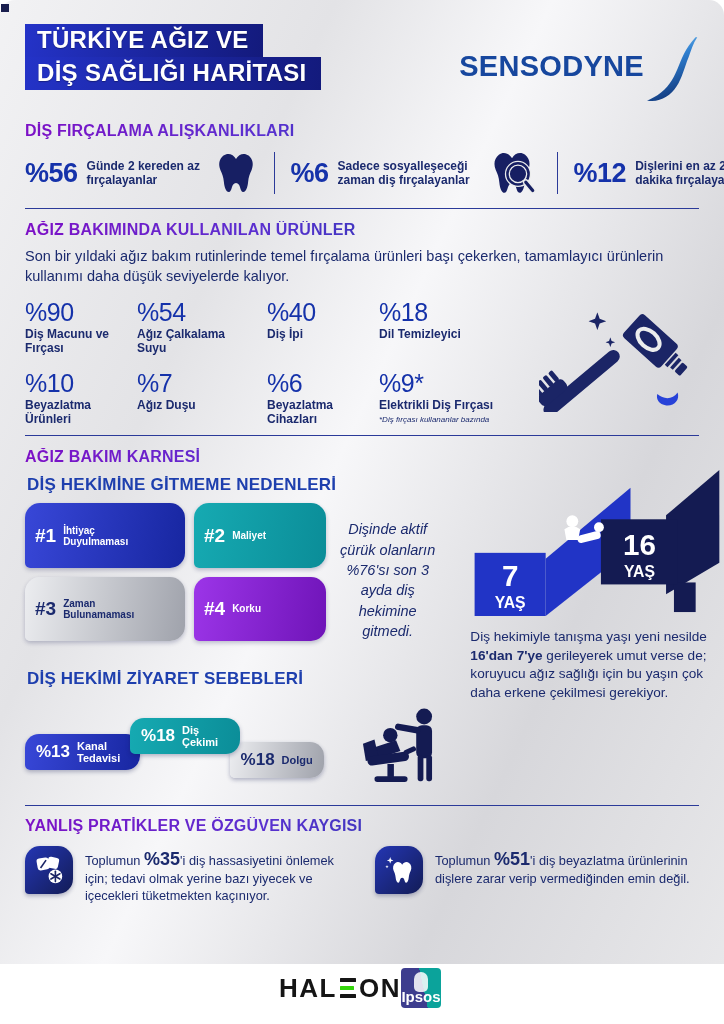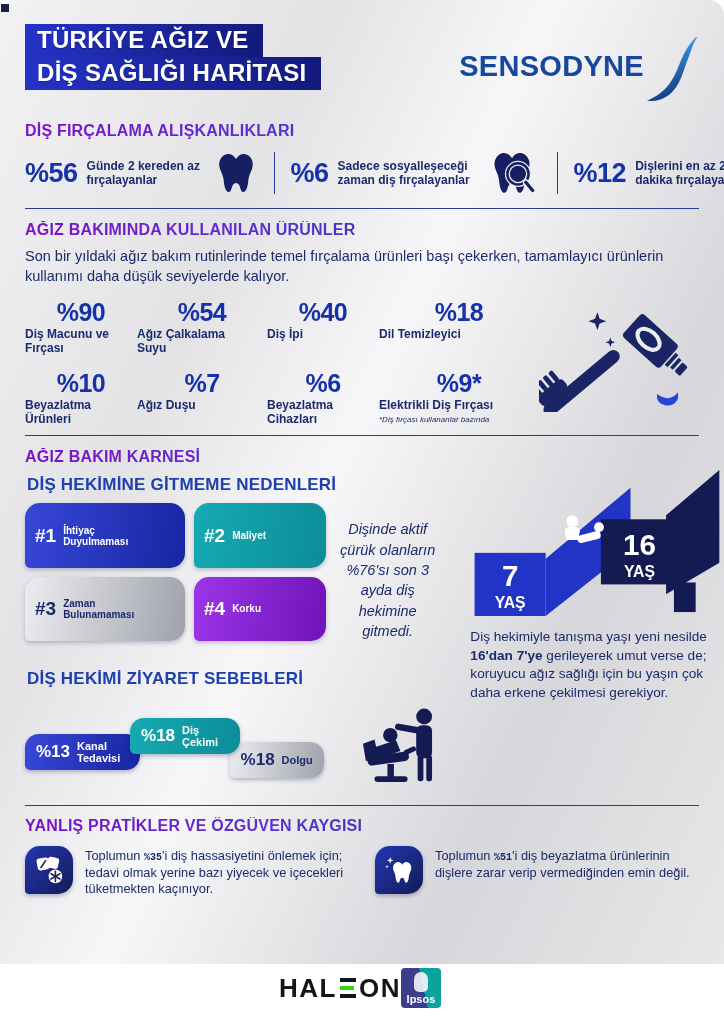--- a/index.html
+++ b/index.html
@@ -32,21 +32,21 @@
   .stat { display:flex; align-items:center; gap:9px; }
   .stat .val { font-size:27px; font-weight:800; color:#1532aa; letter-spacing:-.5px; }
   .stat .lbl { font-size:12px; font-weight:700; color:#1b2a6e; line-height:1.18; }
   .vdiv { width:0; border-left:1.6px solid #2b3a99; height:42px; margin:0 16px; }
 
   
   .sec2 { margin-top:12px; }
   .sec2 p { margin-top:8px; font-size:14.5px; line-height:1.35; color:#1b2a6e; font-weight:500; }
   .s2-row { display:flex; margin-top:12px; }
   .s2-grid { display:grid; grid-template-columns:112px 130px 112px 160px; row-gap:13px; flex:0 0 auto; }
-  .cell .val { font-size:25px; font-weight:700; color:#1532aa; letter-spacing:-.5px;text-align:center; }
+  .cell .val { font-size:25px; font-weight:400; color:#1532aa; letter-spacing:-.5px; }
   .cell .lbl { font-size:12px; font-weight:700; color:#1b2a6e; line-height:1.15; margin-top:1px; }
   .cell .fn  { font-size:8px; font-style:italic; color:#1b2a6e; margin-top:2px; }
   .s2-icon { margin-left:auto; margin-right:6px; margin-top:2px; }
 
   
   .sec3 { margin-top:12px; }
   .s3-cols { display:flex;gap:27px; }
   .s3-left { flex:1; }
   .s3-right { width:254px; flex:0 0 254px; }
   .sub-title { font-size:17px; font-weight:800; color:#1e3fae; margin:9px 0 8px 2px; letter-spacing:.2px; }
@@ -77,34 +77,34 @@
   .age-note b { font-weight:800; }
 
   
   .sec4 { margin-top:11px; }
   .s4-grid { display:grid; grid-template-columns:1fr 1fr; column-gap:26px; row-gap:13px; margin-top:11px; }
   .s4-item { display:flex; gap:12px; align-items:flex-start; }
   .icon-box { width:48px; height:48px; flex:0 0 48px; border-radius:15px 15px 15px 4px;
     background:linear-gradient(135deg,#2436b4,#131c56); display:flex; align-items:center; justify-content:center;
     box-shadow:0 2px 4px rgba(20,25,80,.3); }
   .s4-item p { font-size:12.8px; line-height:1.3; color:#1b2a6e; font-weight:500; padding-top:2px; }
-  .s4-item b { font-weight:800; font-size:10px;font-family:Liberation Mono, monospace; }
+  .s4-item b { font-weight:800; font-size:18px; }
 
   
   .footer { height:60px; background:#fff; display:flex; align-items:center; justify-content:center;
             padding:0 40px 12px 36px; }
   .haleon { display:flex; align-items:center; font-weight:900; font-size:26px; color:#151515; letter-spacing:1.5px; }
   .hal-e { display:flex; flex-direction:column; gap:3.5px; margin:0 3px; }
   .hal-e i { width:16px; height:4.6px; background:#151515; border-radius:.5px; }
   .hal-e i.green { background:#35d60c; width:14px; }
   .ipsos { width:40px; height:40px; border-radius:4px; background:linear-gradient(78deg,#3d3d8e 55%,#0ba39b 55%);
     display:flex; align-items:flex-end; justify-content:center; padding-bottom:3px; position:relative; overflow:hidden; }
   .ipsos::before { content:""; position:absolute; top:4px; left:13px; width:14px; height:20px;
     background:#fff; opacity:.85; border-radius:7px 7px 5px 5px; }
-  .ipsos span { color:#fff; font-size:11px; font-weight:700; position:relative; }
+  .ipsos span { color:#fff; font-size:15px; font-weight:700; position:relative; }
 </style>
 </head>
 <body>
 
 <svg width="0" height="0" style="position:absolute" aria-hidden="true">
   <defs>
     <symbol id="sym-tooth" viewBox="0 0 100 100">
       <path d="M50 18 C44 7 31 3 21.5 10.5 C11.5 18.5 9.5 31 14.5 43 C18.5 52 21.5 58.5 22.5 70.5 C23.5 83 27.5 93 33.5 93 C42 93 38.5 72.5 50 72.5 C61.5 72.5 58 93 66.5 93 C72.5 93 76.5 83 77.5 70.5 C78.5 58.5 81.5 52 85.5 43 C90.5 31 88.5 18.5 78.5 10.5 C69 3 56 7 50 18 Z"></path>
     </symbol>
     <symbol id="sym-star" viewBox="-10 -10 20 20">

